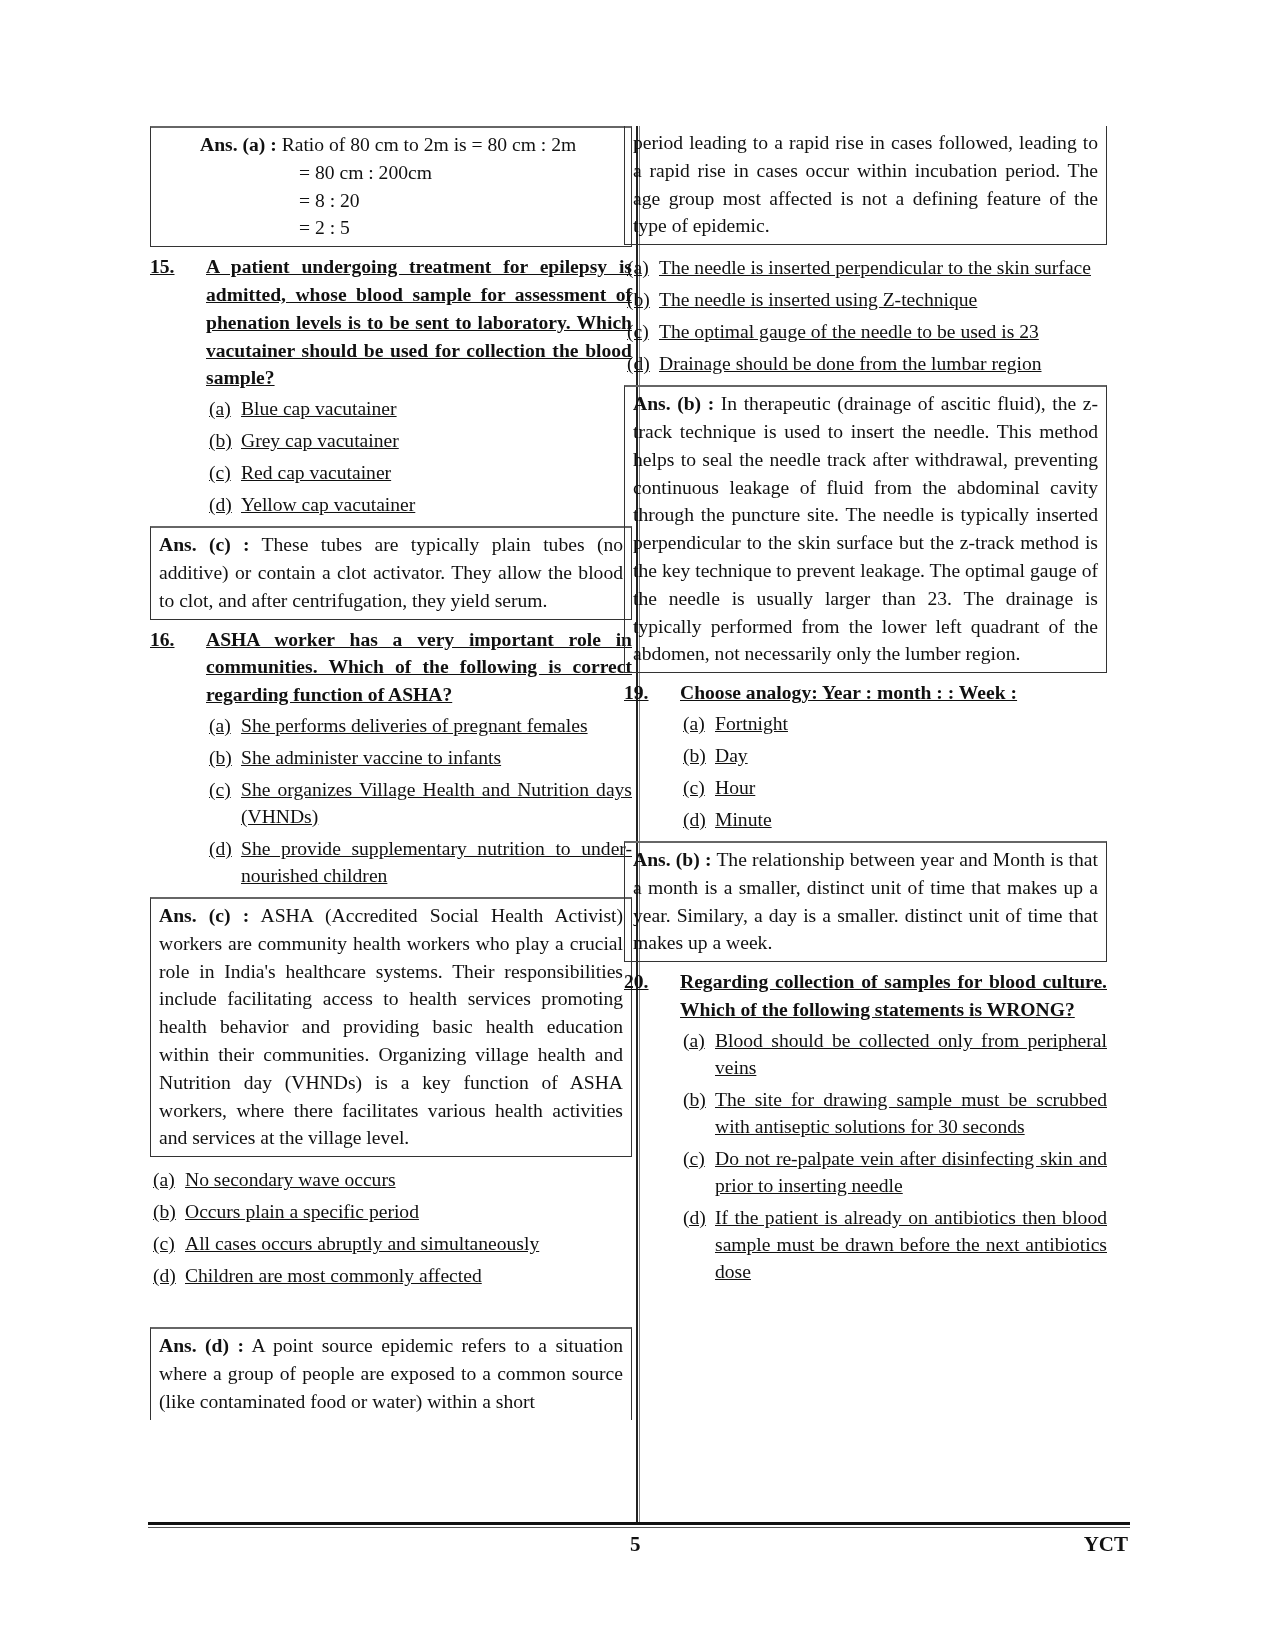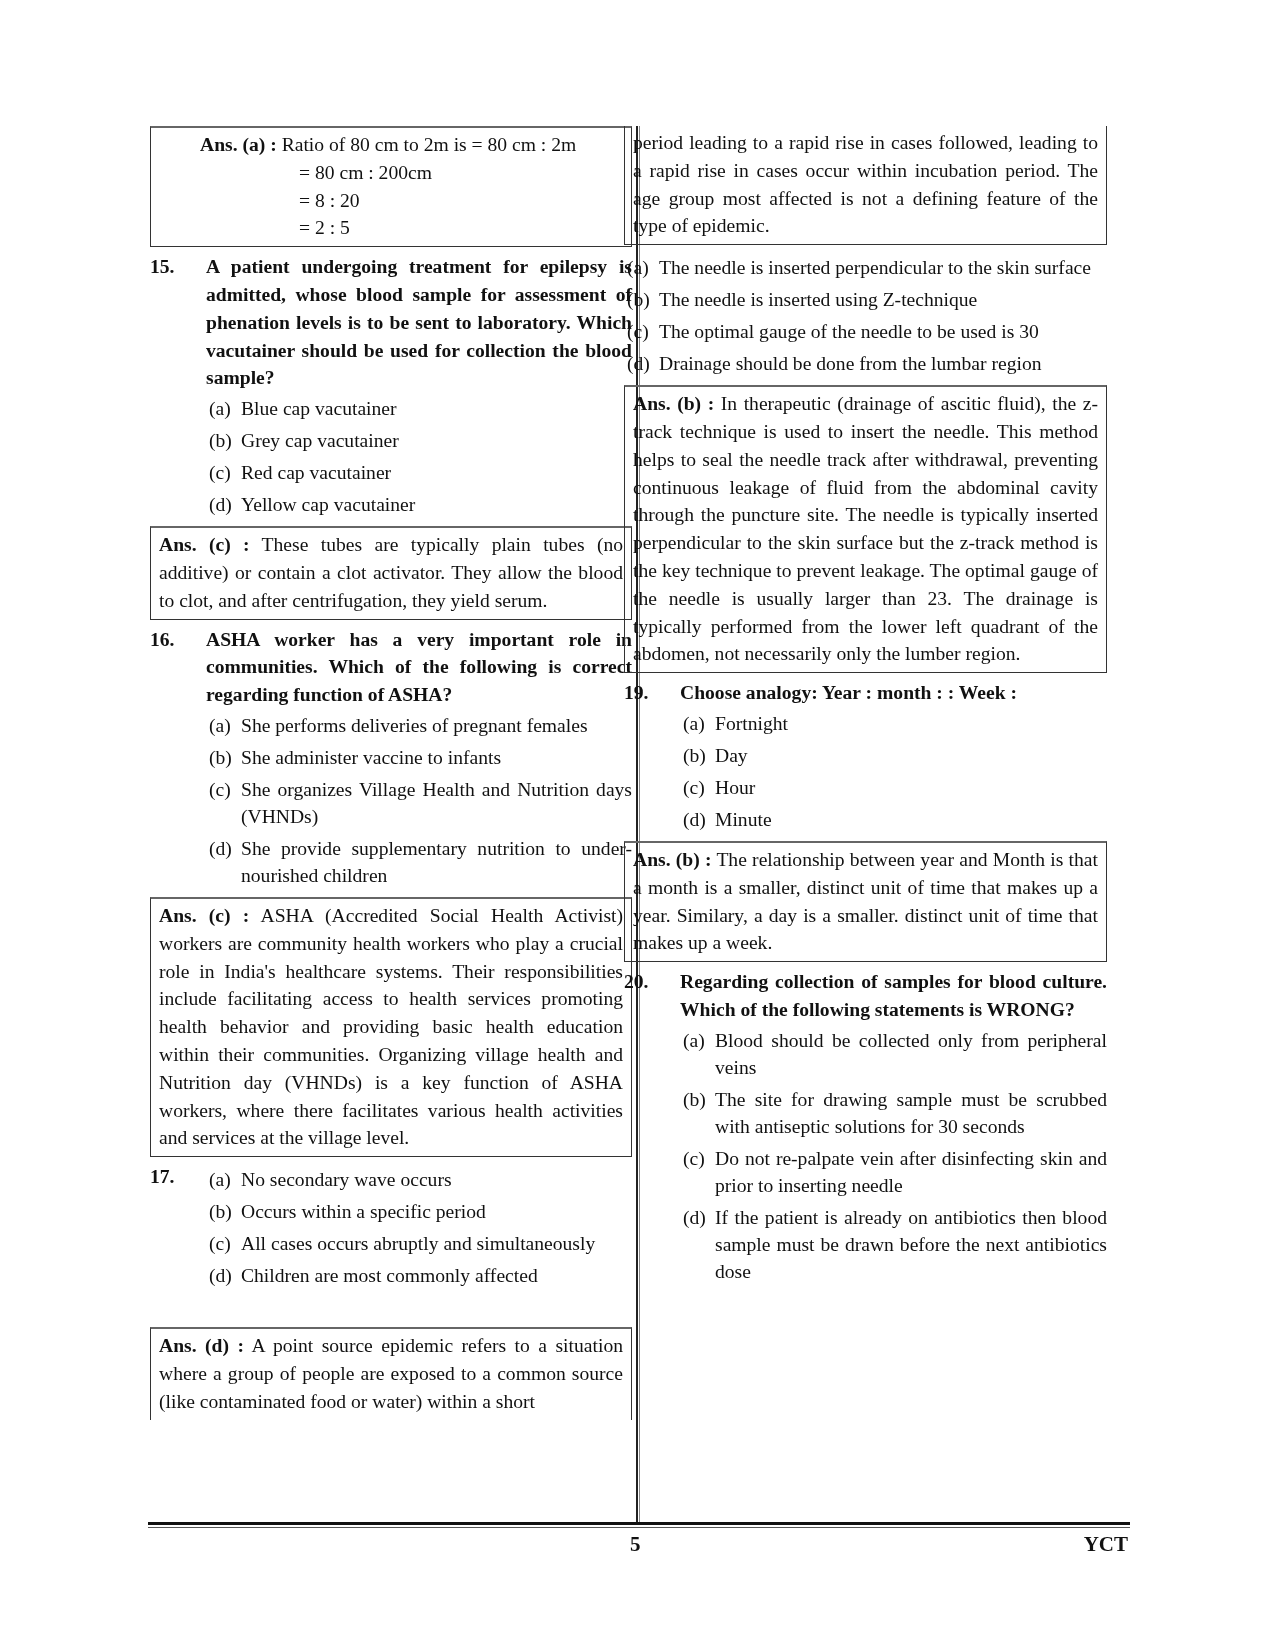--- a/index.html
+++ b/index.html
@@ -16,21 +16,21 @@
     border-left: 2px solid #222; border-right: 1px solid #888; box-sizing: border-box;
   }
   .ans-box {
     border: 1.5px solid #333; border-top: 2px solid #666;
     padding: 3px 8px 4px 8px; margin: 0 0 6px 0;
     font-size: 19.6px; line-height: 27.8px; text-align: justify;
   }
   .ans-box .lbl { font-weight: bold; }
   .ans-line { display: block; margin-left: 41px; }
   .ratio-line { display: block; padding-left: 140px; }
-  .q { display: flex; margin: 0 0 2px 0; font-size: 19.6px; }
+  .q { display: flex; margin: 0 0 2px 0; font-size: 19.6px; text-decoration: underline; }
   .q-num { width: 56px; flex: 0 0 56px; font-weight: bold; line-height: 27.8px; }
   .q-body { flex: 1; }
   .q-text { font-weight: bold; line-height: 27.8px; text-align: justify; }
   .opts { margin: 3px 0 6px 0; }
   .opt { display: flex; line-height: 27px; margin-bottom: 5px; text-align: justify; }
   .opt-key { width: 32px; flex: 0 0 32px; padding-left: 3px; }
   .opt-text { flex: 1; }
   .footer-rule {
     position: absolute; left: 148px; top: 1522px; width: 982px; height: 0;
     border-top: 3px solid #111;
@@ -109,30 +109,29 @@
           </div>
       </div>
     </div>
   </div>
   <div class="ans-box">
     <span class="lbl">Ans. (c) :</span>
     <span>ASHA (Accredited Social Health Activist) workers are community health workers who play a crucial role in India's healthcare systems. Their responsibilities include facilitating access to health services promoting health behavior and providing basic health education within their communities. Organizing village health and Nutrition day (VHNDs) is a key function of ASHA workers, where there facilitates various health activities and services at the village level.</span>
   </div>
 
   <div class="q">
-    <div class="q-num">17.</div>
     <div class="q-body">
       <div class="opts">
         <div class="opt">
             <span class="opt-key">(a)</span>
             <span class="opt-text">No secondary wave occurs</span>
           </div>
         <div class="opt">
             <span class="opt-key">(b)</span>
-            <span class="opt-text">Occurs within a specific period</span>
+            <span class="opt-text">Occurs plain a specific period</span>
           </div>
         <div class="opt">
             <span class="opt-key">(c)</span>
             <span class="opt-text">All cases occurs abruptly and simultaneously</span>
           </div>
         <div class="opt">
             <span class="opt-key">(d)</span>
             <span class="opt-text">Children are most commonly affected</span>
           </div>
       </div>
@@ -158,21 +157,21 @@
         <div class="opt">
             <span class="opt-key">(a)</span>
             <span class="opt-text">The needle is inserted perpendicular to the skin surface</span>
           </div>
         <div class="opt">
             <span class="opt-key">(b)</span>
             <span class="opt-text">The needle is inserted using Z-technique</span>
           </div>
         <div class="opt">
             <span class="opt-key">(c)</span>
-            <span class="opt-text">The optimal gauge of the needle to be used is 30</span>
+            <span class="opt-text">The optimal gauge of the needle to be used is 23</span>
           </div>
         <div class="opt">
             <span class="opt-key">(d)</span>
             <span class="opt-text">Drainage should be done from the lumbar region</span>
           </div>
       </div>
     </div>
   </div>
   <div class="ans-box">
     <span class="lbl">Ans. (b) :</span>

